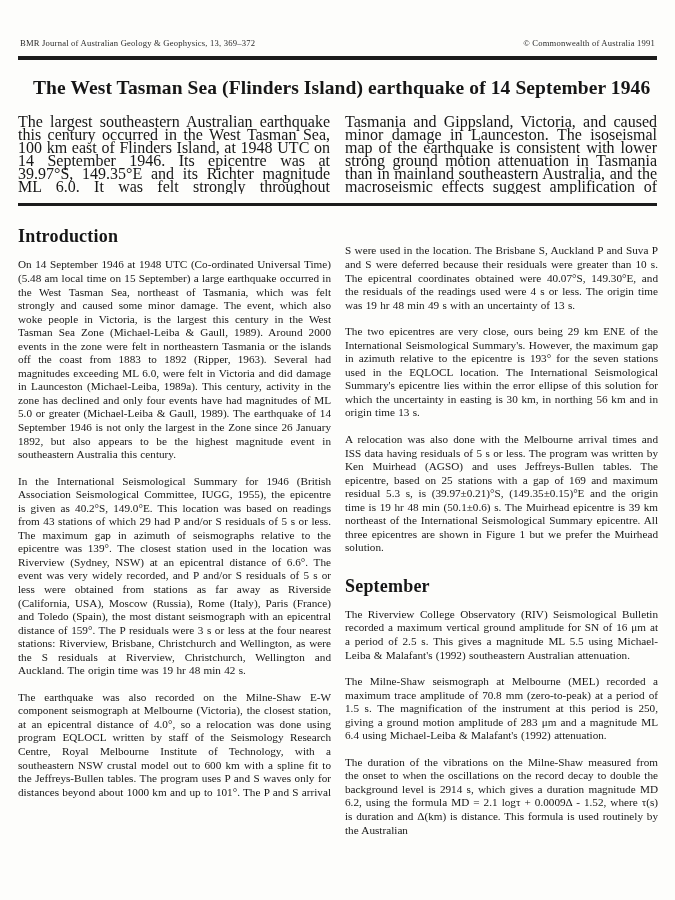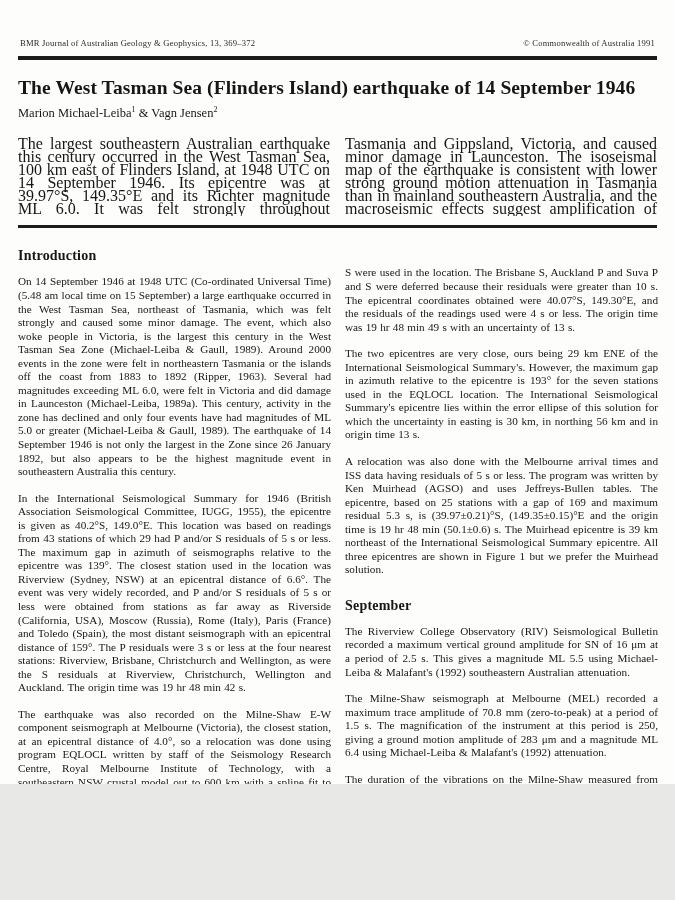--- a/index.html
+++ b/index.html
@@ -3,21 +3,21 @@
 <meta charset="utf-8">
 <style>
   html, body {
     margin: 0;
     padding: 0;
     background: #e8e8e6;
   }
   .page {
     position: relative;
     width: 675px;
-    height: 784px;
+    height: 900px;
     margin: 0 auto;
     background: #fdfdfb;
     color: #161616;
     font-family: "Liberation Serif", "DejaVu Serif", serif;
     overflow: hidden;
     box-sizing: border-box;
     padding: 38px 18px 0 18px;
   }
   .running-head {
     display: flex;
@@ -28,21 +28,21 @@
     margin: 0 2px 8px 2px;
   }
   .rule {
     height: 3.5px;
     background: #1c1c1c;
     margin: 0;
   }
   h1.article-title {
     font-size: 19.5px;
     font-weight: bold;
-    margin: 17px 0 0 0;
+    margin: 17px 0 0 15px;
     letter-spacing: 0.1px;
     line-height: 1.15;
   }
   .authors {
     font-size: 12.5px;
     margin: 7px 0 0 0;
   }
   .authors sup {
     font-size: 8px;
     line-height: 0;
@@ -63,21 +63,21 @@
   .body-cols {
     display: flex;
     gap: 14px;
     margin-top: 20px;
   }
   .col {
     width: 313px;
     flex: 0 0 313px;
   }
   .col h2 {
-    font-size: 14px;
+    font-size: 18px;
     font-weight: bold;
     margin: 21px 0 11px 0;
     letter-spacing: 0.2px;
   }
   .col h2.first {
     margin-top: 0;
   }
   .col p {
     font-size: 11.2px;
     line-height: 13.55px;
@@ -96,21 +96,20 @@
 
   <header class="running-head">
     <span>BMR Journal of Australian Geology &amp; Geophysics, 13, 369–372</span>
     <span>© Commonwealth of Australia 1991</span>
   </header>
 
   <div class="rule"></div>
 
   <h1 class="article-title">The West Tasman Sea (Flinders Island) earthquake of 14 September 1946</h1>
 
-  <div class="authors"><span>Marion Michael-Leiba</span><sup>1</sup><span> &amp; </span><span>Vagn Jensen</span><sup>2</sup></div>
 
   <div class="abstract">The largest southeastern Australian earthquake this century occurred in the West Tasman Sea, 100 km east of Flinders Island, at 1948 UTC on 14 September 1946. Its epicentre was at 39.97°S, 149.35°E and its Richter magnitude ML 6.0. It was felt strongly throughout Tasmania and Gippsland, Victoria, and caused minor damage in Launceston. The isoseismal map of the earthquake is consistent with lower strong ground motion attenuation in Tasmania than in mainland southeastern Australia, and the macroseismic effects suggest amplification of seismic shaking by Tertiary lake sediments in Hobart and Launceston.</div>
 
   <div class="rule rule-2"></div>
 
   <main class="body-cols">
 
     <div class="col">
       <h2 class="first">Introduction</h2>
       <p>On 14 September 1946 at 1948 UTC (Co-ordinated Universal Time) (5.48 am local time on 15 September) a large earthquake occurred in the West Tasman Sea, northeast of Tasmania, which was felt strongly and caused some minor damage. The event, which also woke people in Victoria, is the largest this century in the West Tasman Sea Zone (Michael-Leiba &amp; Gaull, 1989). Around 2000 events in the zone were felt in northeastern Tasmania or the islands off the coast from 1883 to 1892 (Ripper, 1963). Several had magnitudes exceeding ML 6.0, were felt in Victoria and did damage in Launceston (Michael-Leiba, 1989a). This century, activity in the zone has declined and only four events have had magnitudes of ML 5.0 or greater (Michael-Leiba &amp; Gaull, 1989). The earthquake of 14 September 1946 is not only the largest in the Zone since 26 January 1892, but also appears to be the highest magnitude event in southeastern Australia this century.</p>

